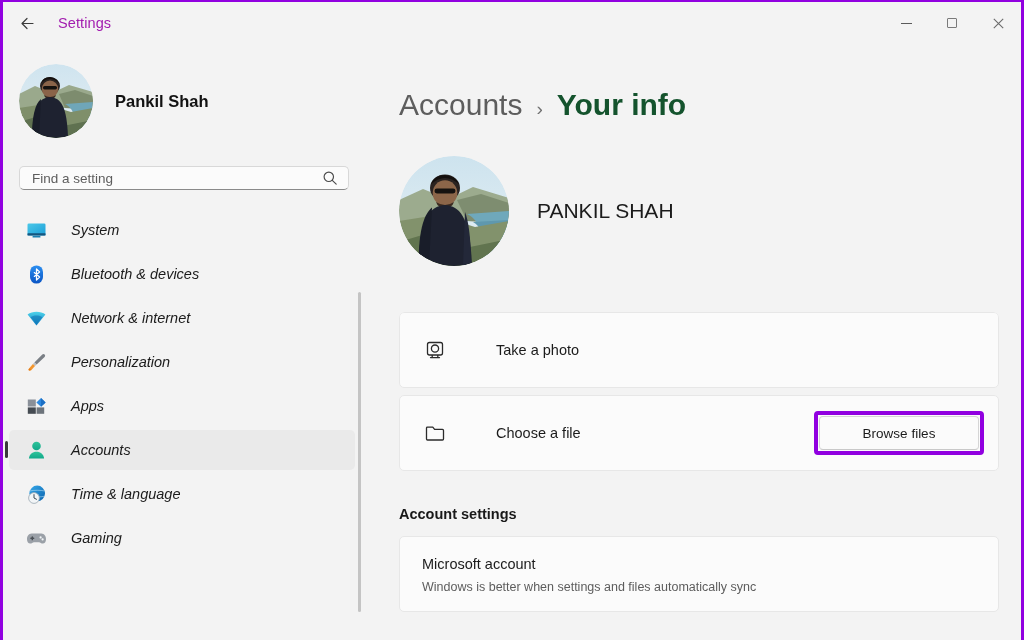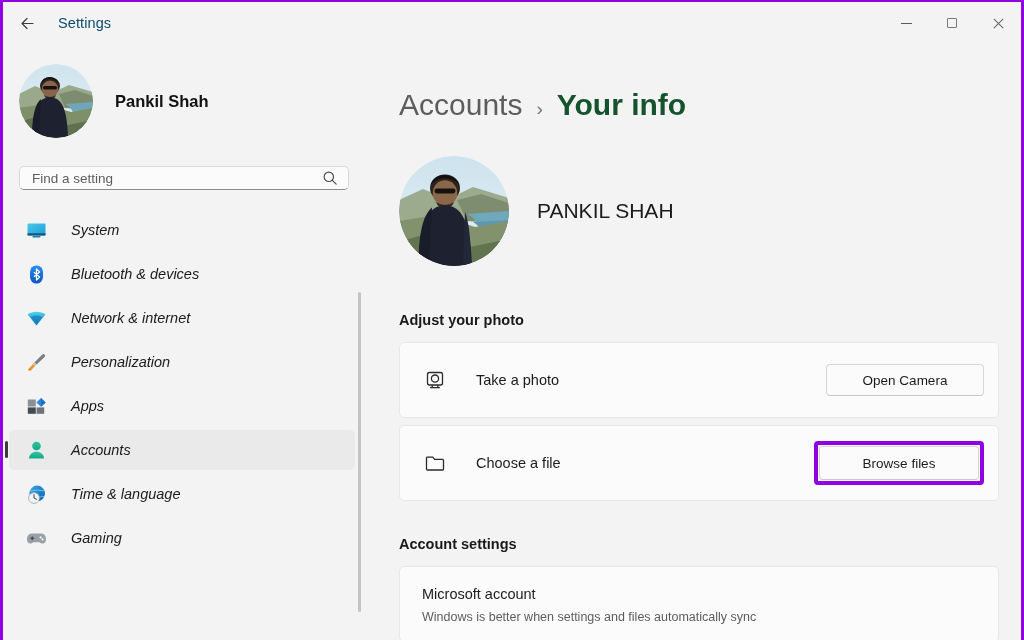--- a/index.html
+++ b/index.html
@@ -33,21 +33,21 @@
   .back-btn {
     width: 34px; height: 30px;
     margin-left: 7px;
     display: flex; align-items: center; justify-content: center;
     border-radius: 4px;
     cursor: pointer;
   }
   .app-title {
     margin-left: 14px;
     font-size: 14.5px;
-    color: #0c4a6e;
+    color: #a21caf;
     letter-spacing: .1px;
   }
   .caption-buttons {
     position: absolute; right: 0; top: 0;
     display: flex; height: 42px;
   }
   .cap-btn {
     width: 46px; height: 42px;
     display: flex; align-items: center; justify-content: center;
     cursor: pointer;
@@ -173,20 +173,21 @@
   .card-group { border-radius: 6px; overflow: hidden; }
   .card {
     background: #fbfbfb;
     border: 1px solid #e7e7e7;
     border-radius: 5px;
     height: 76px;
     display: flex; align-items: center;
     padding: 0 14px 0 22px;
     margin-bottom: 7px;
     position: relative;
+    gap: 20px;
   }
   .card-icon { width: 26px; flex: none; display: flex; align-items: center; justify-content: center; }
   .card-label { margin-left: 28px; font-size: 14.5px; color: #1b1b1b; }
   .card-sub-wrap { margin-left: 0; }
   .card-title2 { font-size: 14.5px; color: #1b1b1b; margin-top: 44px; }
   .card-desc { font-size: 12.5px; color: #5d5d5d; margin-top: 7px; }
   .card-action { margin-left: auto; }
 
   .btn {
     min-width: 158px;
@@ -450,37 +451,33 @@
               <path d="M37 46 Q46 52 55 46 Q53 52 46 52 Q39 52 37 46 Z" fill="#3a2a20"></path>
               <path d="M46 49 C30 50.5 21 62 19.5 110 L73 110 C71 62 62 50.5 46 49 Z" fill="#1e2230"></path>
               <path d="M19.5 110 C19.5 77 24 59 33 51.5 L30 110 Z" fill="#191d29"></path>
               <path d="M66 56 C70 66 72 85 72 110 L64 110 Z" fill="#232839"></path>
             </g>
           </svg>
         </div>
         <div class="acct-name">PANKIL SHAH</div>
       </div>
 
-      <div class="section-title">Adjust your photo</div>
 
       <div class="card-group">
 
         <div class="card">
           <span class="card-icon">
             <svg width="24" height="24" viewBox="0 0 24 24">
               <rect x="4.5" y="4.5" width="15" height="12.5" rx="2" fill="none" stroke="#2b2b2b" stroke-width="1.3"></rect>
               <circle cx="12" cy="10.6" r="3.6" fill="none" stroke="#2b2b2b" stroke-width="1.3"></circle>
               <path d="M7.5 19.6 L16.5 19.6" stroke="#2b2b2b" stroke-width="1.3" stroke-linecap="round"></path>
               <path d="M9.2 17 L9.2 19.6 M14.8 17 L14.8 19.6" stroke="#2b2b2b" stroke-width="1.3"></path>
             </svg>
           </span>
           <span class="card-label">Take a photo</span>
-          <span class="card-action">
-            <button class="btn">Open Camera</button>
-          </span>
         </div>
 
         <div class="card">
           <span class="card-icon">
             <svg width="24" height="24" viewBox="0 0 24 24">
               <path d="M3.5 7 L3.5 18 C3.5 18.6 4 19 4.5 19 L19.5 19 C20 19 20.5 18.6 20.5 18 L20.5 9.4 C20.5 8.8 20 8.4 19.5 8.4 L11.6 8.4 L9.8 6.2 L4.5 6.2 C4 6.2 3.5 6.6 3.5 7 Z" fill="none" stroke="#2b2b2b" stroke-width="1.3" stroke-linejoin="round"></path>
             </svg>
           </span>
           <span class="card-label">Choose a file</span>
           <span class="card-action">

